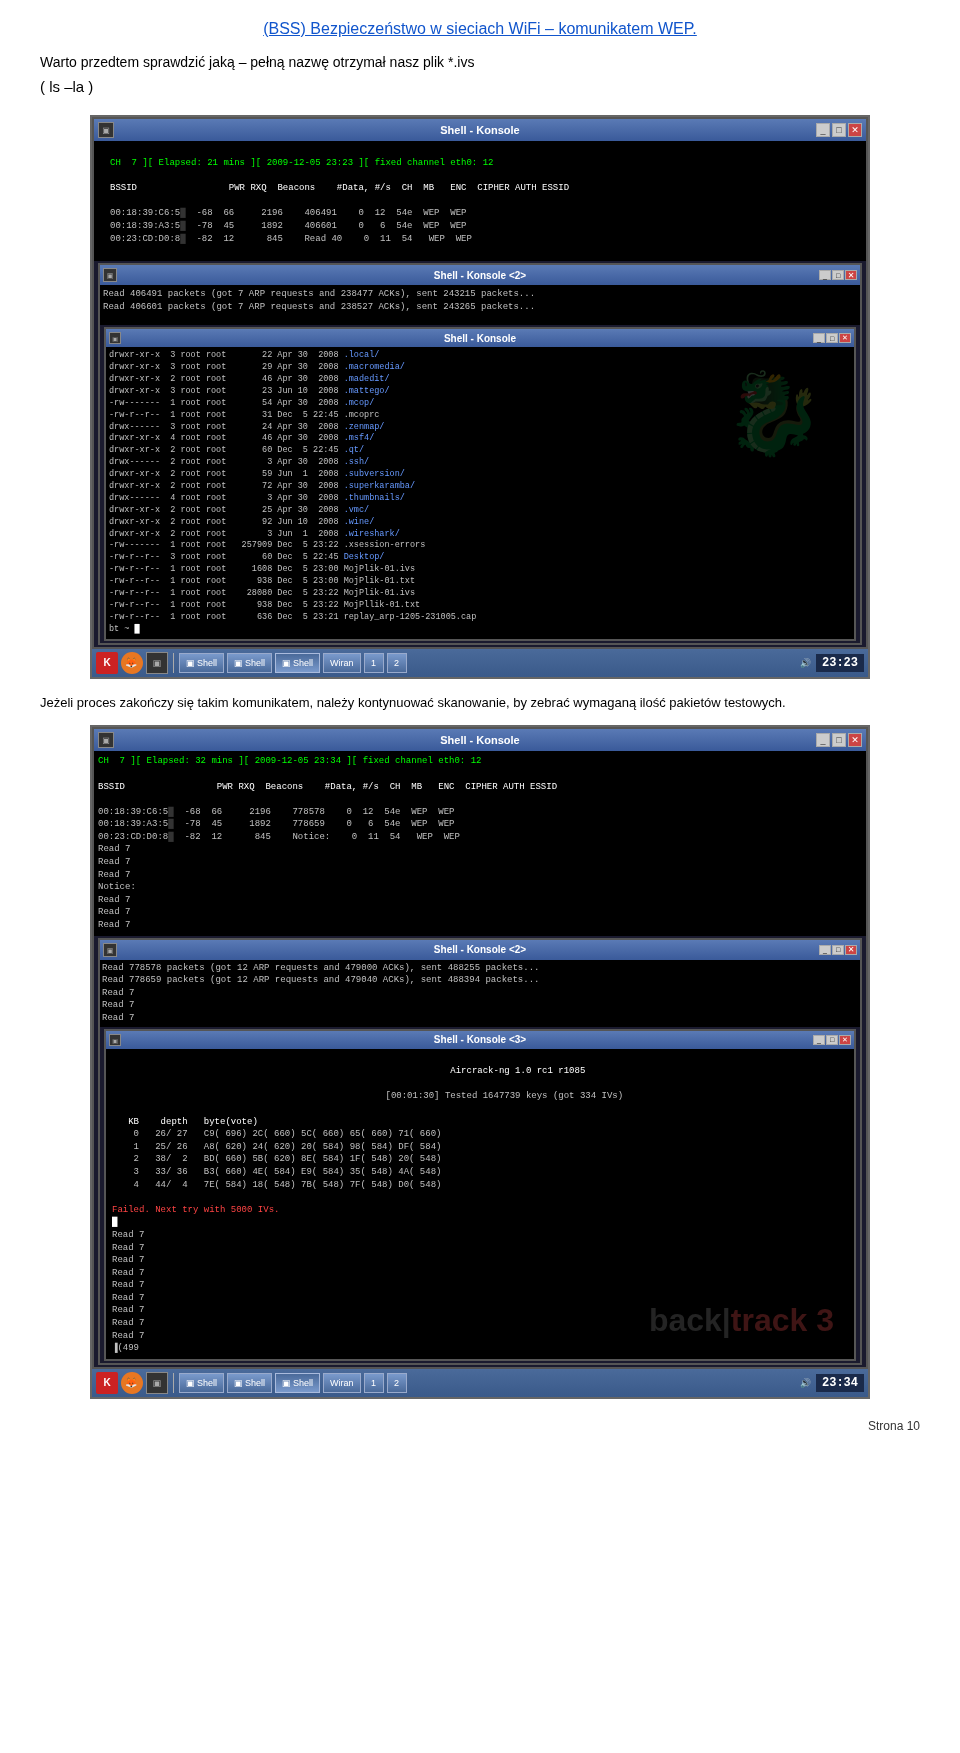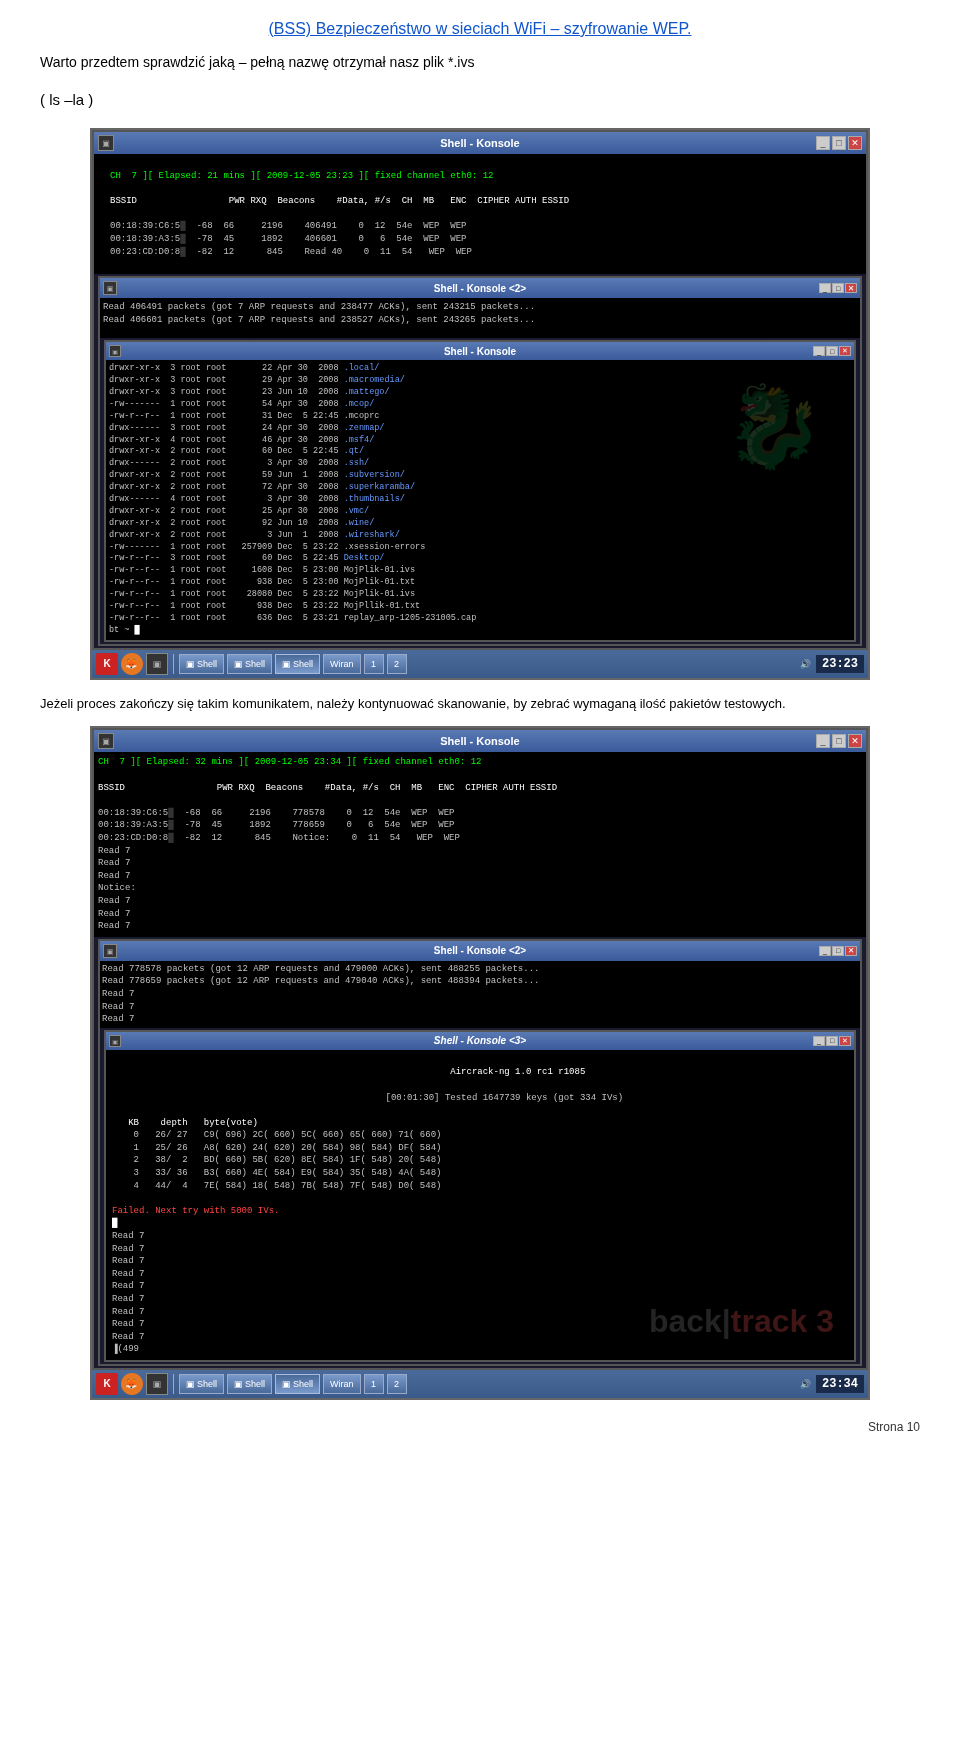--- a/index.html
+++ b/index.html
@@ -15,21 +15,21 @@
     .page-title {
       color: #1155cc;
       font-size: 16px;
       font-weight: normal;
       text-decoration: underline;
       margin-bottom: 16px;
       text-align: center;
     }
     .intro-text {
       font-size: 14px;
-      margin-bottom: 21px;
+      margin-bottom: 8px;
     }
     .code-text {
       font-size: 15px;
       font-family: Arial, sans-serif;
       margin-bottom: 20px;
     }
     .win-btn {
       width: 14px;
       height: 14px;
       border: 1px solid #aaa;
@@ -87,21 +87,21 @@
 
     .ss-wrapper {
       border: 2px solid #666;
       background: #1a1a2e;
       margin-bottom: 16px;
     }
   </style>
 </head>
 <body>
 
-<div class="page-title">(BSS) Bezpieczeństwo w sieciach WiFi – szyfrowanie WEP.</div>
+<div class="page-title">(BSS) Bezpieczeństwo w sieciach WiFi – komunikatem WEP.</div>
 
 <div class="intro-text">Warto przedtem sprawdzić jaką – pełną nazwę otrzymał nasz plik *.ivs</div>
 
 <div class="code-text">( ls –la )</div>
 
 <div class="ss-wrapper" style="width:780px; margin: 0 auto 14px auto; position:relative;">
 
   <div style="background:#1a1a2e; border:2px solid #555;">
 
     <div style="display:flex;align-items:center;background:linear-gradient(to bottom,#5a7ab5,#3a5a9a);height:22px;padding:0 4px;position:relative;">
@@ -147,20 +147,21 @@
             <div class="win-btn-small">_</div>
             <div class="win-btn-small">□</div>
             <div class="win-btn-small" style="background:#cc4444;color:#fff;font-size:7px;">✕</div>
           </div>
         </div>
         <div style="background:#000;padding:3px;font-family:'Courier New',monospace;font-size:8.5px;color:#c0c0c0;position:relative;overflow:hidden;">
 
           <div style="position:absolute;right:30px;top:20px;font-size:80px;color:rgba(150,100,50,0.2);pointer-events:none;z-index:1;font-weight:bold;">🐉</div>
           <div class="t-line">drwxr-xr-x  3 root root       22 Apr 30  2008 <span style="color:#6699ff;">.local/</span></div>
           <div class="t-line">drwxr-xr-x  3 root root       29 Apr 30  2008 <span style="color:#6699ff;">.macromedia/</span></div>
+          <div class="t-line">drwxr-xr-x  2 root root       46 Apr 30  2008 <span style="color:#6699ff;">.madedit/</span></div>
           <div class="t-line">drwxr-xr-x  3 root root       23 Jun 10  2008 <span style="color:#6699ff;">.mattego/</span></div>
           <div class="t-line">-rw-------  1 root root       54 Apr 30  2008 <span style="color:#6699ff;">.mcop/</span></div>
           <div class="t-line">-rw-r--r--  1 root root       31 Dec  5 22:45 <span style="color:#c0c0c0;">.mcoprc</span></div>
           <div class="t-line">drwx------  3 root root       24 Apr 30  2008 <span style="color:#6699ff;">.zenmap/</span></div>
           <div class="t-line">drwxr-xr-x  4 root root       46 Apr 30  2008 <span style="color:#6699ff;">.msf4/</span></div>
           <div class="t-line">drwxr-xr-x  2 root root       60 Dec  5 22:45 <span style="color:#6699ff;">.qt/</span></div>
           <div class="t-line">drwx------  2 root root        3 Apr 30  2008 <span style="color:#6699ff;">.ssh/</span></div>
           <div class="t-line">drwxr-xr-x  2 root root       59 Jun  1  2008 <span style="color:#6699ff;">.subversion/</span></div>
           <div class="t-line">drwxr-xr-x  2 root root       72 Apr 30  2008 <span style="color:#6699ff;">.superkaramba/</span></div>
           <div class="t-line">drwx------  4 root root        3 Apr 30  2008 <span style="color:#6699ff;">.thumbnails/</span></div>
@@ -245,21 +246,21 @@
         <div class="t-line">Read 778578 packets (got 12 ARP requests and 479000 ACKs), sent 488255 packets...</div>
         <div class="t-line">Read 778659 packets (got 12 ARP requests and 479040 ACKs), sent 488394 packets...</div>
         <div class="t-line">Read 7</div>
         <div class="t-line">Read 7</div>
         <div class="t-line">Read 7</div>
       </div>
 
       <div style="position:relative;margin:2px 4px;border:2px solid #555;">
         <div style="display:flex;align-items:center;background:linear-gradient(to bottom,#5a7ab5,#3a5a9a);height:18px;padding:0 3px;position:relative;">
           <span style="width:12px;height:12px;background:#333;border:1px solid #888;display:inline-block;font-size:6px;color:#aaa;text-align:center;line-height:12px;">▣</span>
-          <span style="color:#fff;font-size:10px;font-weight:bold;position:absolute;left:50%;transform:translateX(-50%);font-style:italic;">Shell - Konsole &lt;3&gt;</span>
+          <span style="color:#fff;font-size:10px;font-weight:bold;position:absolute;left:50%;transform:translateX(-50%);">Shell - Konsole &lt;3&gt;</span>
           <div style="margin-left:auto;display:flex;gap:1px;">
             <div class="win-btn-small">_</div>
             <div class="win-btn-small">□</div>
             <div class="win-btn-small" style="background:#cc4444;color:#fff;font-size:7px;">✕</div>
           </div>
         </div>
         <div style="background:#000;padding:4px 6px;font-family:'Courier New',monospace;font-size:9px;color:#c0c0c0;min-height:180px;position:relative;overflow:hidden;">
 
           <div style="position:absolute;bottom:20px;right:20px;font-size:32px;color:rgba(120,120,120,0.3);pointer-events:none;z-index:1;font-family:Arial,sans-serif;font-weight:bold;">back|<span style="color:rgba(180,60,60,0.35);">track 3</span></div>
           <div class="t-line">&nbsp;</div>

